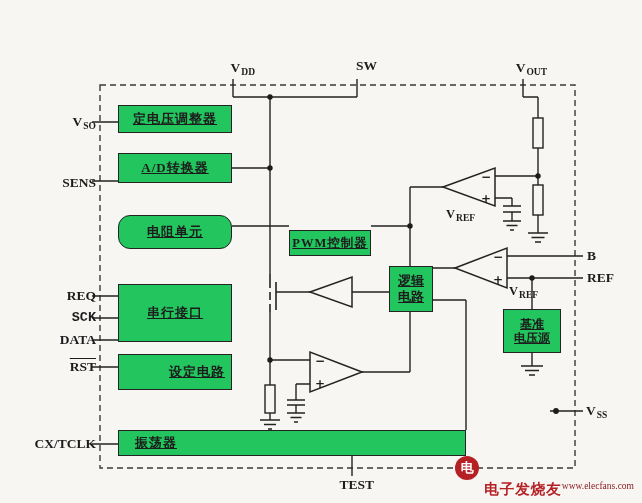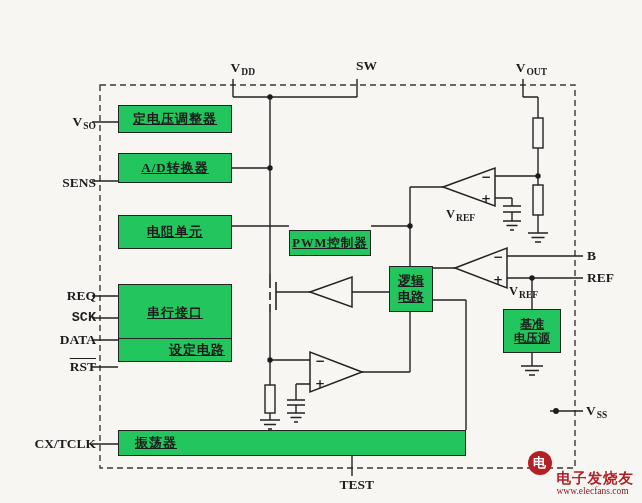--- a/index.html
+++ b/index.html
@@ -26,21 +26,21 @@
   .ta-r{text-align:right;}
   .ta-c{text-align:right;}
   .overline{text-decoration:overline;}
   .vref{position:absolute;font-weight:700;font-size:12.5px;z-index:3;white-space:nowrap;}
   .watermark{position:absolute;right:8px;bottom:6px;display:flex;align-items:center;z-index:5;}
   .wm-logo{
     width:24px;height:24px;border-radius:50%;background:#b52025;color:#fff;
     display:flex;align-items:center;justify-content:center;
     font-size:13px;font-weight:700;margin-right:5px;
   }
-  .wm-text{display:flex;flex-direction:column;margin-top:42px;}
+  .wm-text{display:flex;flex-direction:row;margin-top:42px;}
   .wm-brand{color:#b52025;font-weight:700;font-size:14.5px;line-height:16px;letter-spacing:1px;}
   .wm-url{color:#8c1d20;font-size:9.5px;line-height:11px;}
 </style>
 </head>
 <body>
 
 <div class="stage">
 
   <svg width="642" height="503" viewBox="0 0 642 503">
 
@@ -99,23 +99,23 @@
       <circle cx="538" cy="176" r="2.7"></circle>
       <circle cx="410" cy="226" r="2.7"></circle>
       <circle cx="532" cy="278" r="2.7"></circle>
       <circle cx="270" cy="360" r="2.7"></circle>
       <circle cx="556" cy="411" r="2.9"></circle>
     </g>
   </svg>
 
   <div class="box" style="left:118px;top:105px;width:114px;height:28px;">定电压调整器</div>
   <div class="box" style="left:118px;top:153px;width:114px;height:30px;">A/D转换器</div>
-  <div class="box" style="left:118px;top:215px;width:114px;height:34px;">电阻单元</div>
+  <div class="box" style="left:118px;top:215px;width:114px;height:34px;border-radius:12px;">电阻单元</div>
   <div class="box" style="left:118px;top:284px;width:114px;height:58px;">串行接口</div>
-  <div class="box" style="left:118px;top:338px;width:114px;height:24px;padding-left:44px;">设定电路</div>
+  <div class="box" style="left:118px;top:354px;width:114px;height:36px;padding-left:44px;">设定电路</div>
   <div class="box left-text" style="left:118px;top:430px;width:348px;height:26px;">振荡器</div>
   <div class="box" style="left:289px;top:213px;width:82px;height:26px;font-size:12.5px;margin-top:17px;">PWM控制器</div>
   <div class="box two-line" style="left:389px;top:266px;width:44px;height:46px;">
     <span>逻辑</span>
     <span>电路</span>
   </div>
   <div class="box two-line" style="left:503px;top:309px;width:58px;height:44px;font-size:12px;">
     <span>基准</span>
     <span>电压源</span>
   </div>

